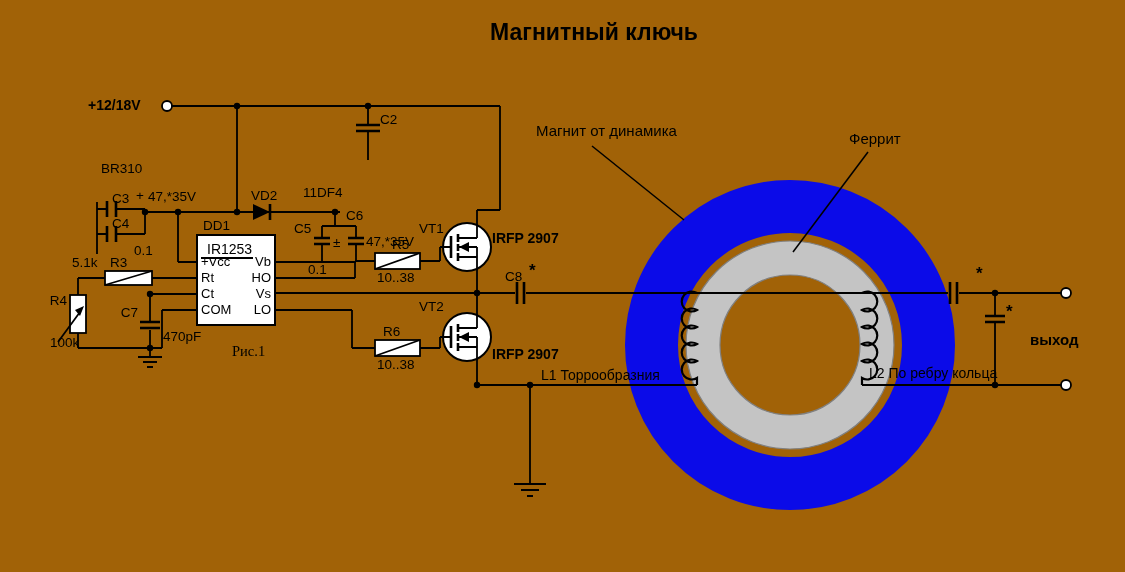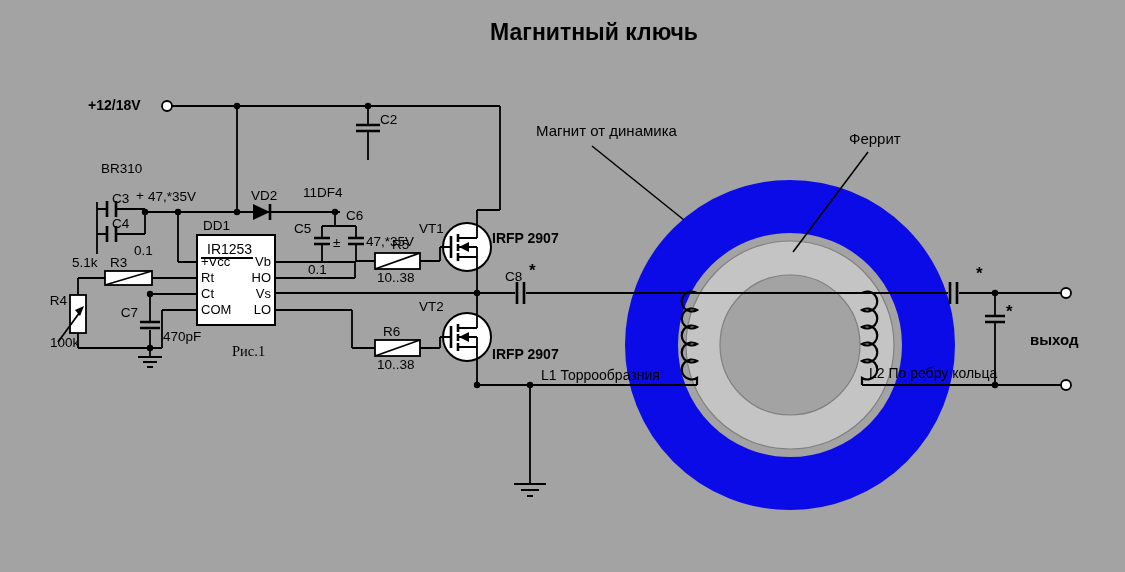--- a/index.html
+++ b/index.html
@@ -1,16 +1,16 @@
 <!DOCTYPE html>
 <html><head>
 <meta charset="utf-8">
 <style>
   html,body{margin:0;padding:0;background:#ffffff;}
-  .stage{position:relative;width:1125px;height:572px;background:#a3a3a3;overflow:hidden;
+  .stage{position:relative;width:1125px;height:572px;background:#a16207;overflow:hidden;
          font-family:"Liberation Sans",sans-serif;}
   svg{position:absolute;left:0;top:0;}
   text{fill:#000;font-family:"Liberation Sans",sans-serif;font-size:13.5px;}
   .pin{font-size:13px;}
   .b{font-weight:bold;}
   .ttl{font-size:23px;font-weight:bold;}
   .co{font-size:15px;}
   .lg{font-size:14px;}
   .fig{font-family:"Liberation Serif",serif;font-size:14.5px;}
   .star{font-size:17px;font-weight:bold;}

